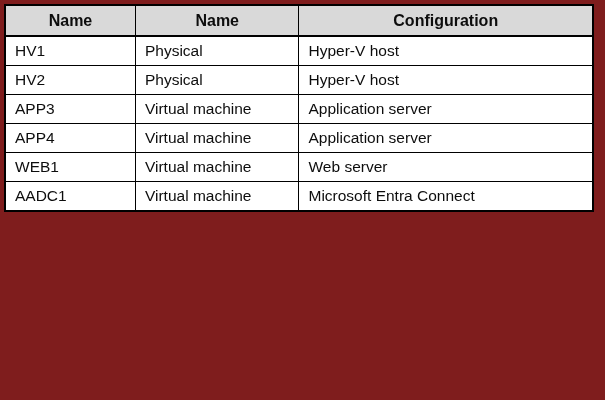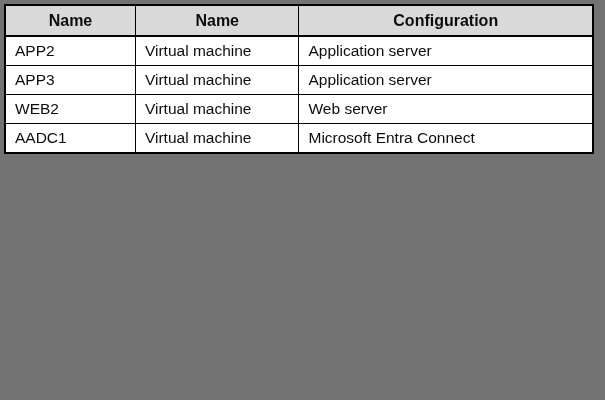--- a/index.html
+++ b/index.html
@@ -10,21 +10,21 @@
   body {
     width: 605px;
     height: 400px;
     font-family: "Liberation Sans", sans-serif;
     overflow: hidden;
   }
   .sheet {
     position: relative;
     width: 605px;
     height: 400px;
-    background: #737373;
+    background: #7f1d1d;
   }
   .inventory-table {
     position: absolute;
     left: 4px;
     top: 4px;
     width: 590px;
     border-collapse: collapse;
     table-layout: fixed;
     background: #ffffff;
     border: 2px solid #000000;
@@ -71,31 +71,41 @@
     </colgroup>
     <thead>
       <tr>
         <th>Name</th>
         <th>Name</th>
         <th>Configuration</th>
       </tr>
     </thead>
     <tbody id="table-body">
         <tr>
-          <td>APP2</td>
-          <td>Virtual machine</td>
-          <td>Application server</td>
+          <td>HV1</td>
+          <td>Physical</td>
+          <td>Hyper-V host</td>
+        </tr>
+        <tr>
+          <td>HV2</td>
+          <td>Physical</td>
+          <td>Hyper-V host</td>
         </tr>
         <tr>
           <td>APP3</td>
           <td>Virtual machine</td>
           <td>Application server</td>
         </tr>
         <tr>
-          <td>WEB2</td>
+          <td>APP4</td>
+          <td>Virtual machine</td>
+          <td>Application server</td>
+        </tr>
+        <tr>
+          <td>WEB1</td>
           <td>Virtual machine</td>
           <td>Web server</td>
         </tr>
         <tr>
           <td>AADC1</td>
           <td>Virtual machine</td>
           <td>Microsoft Entra Connect</td>
         </tr>
       </tbody>
   </table>

